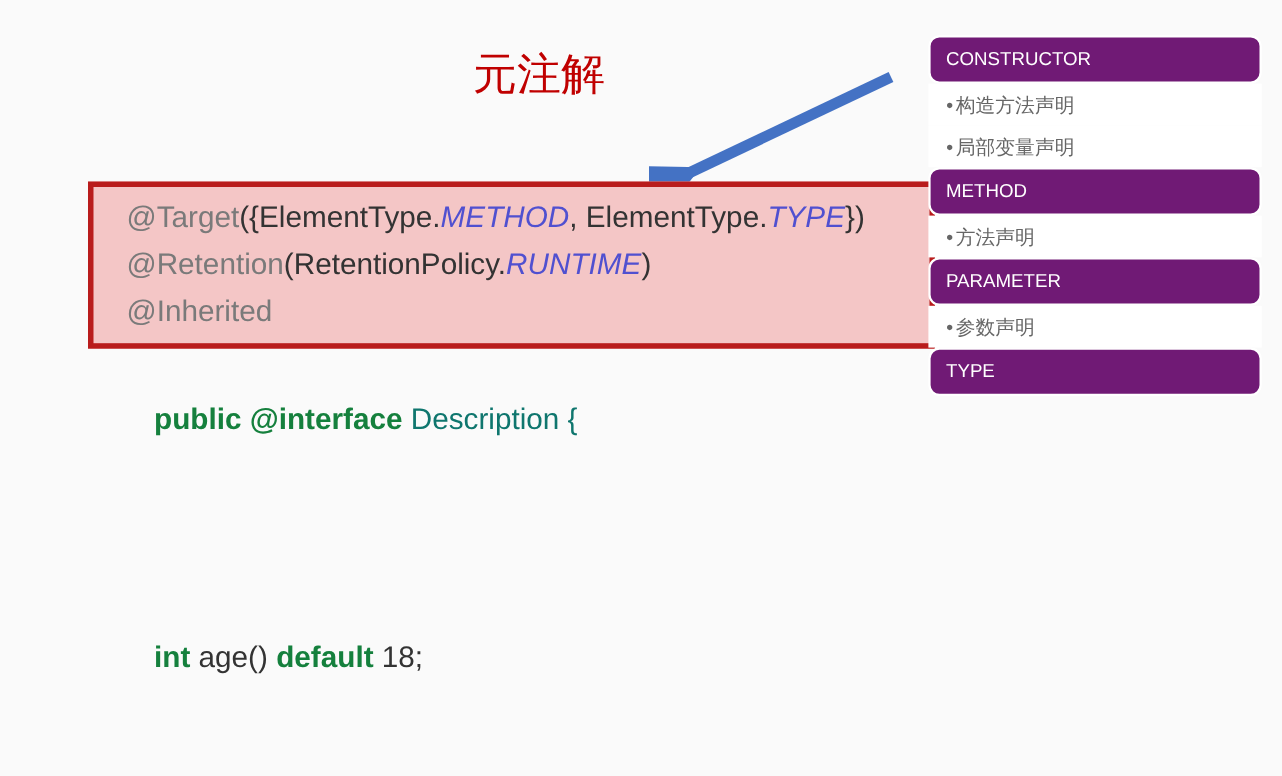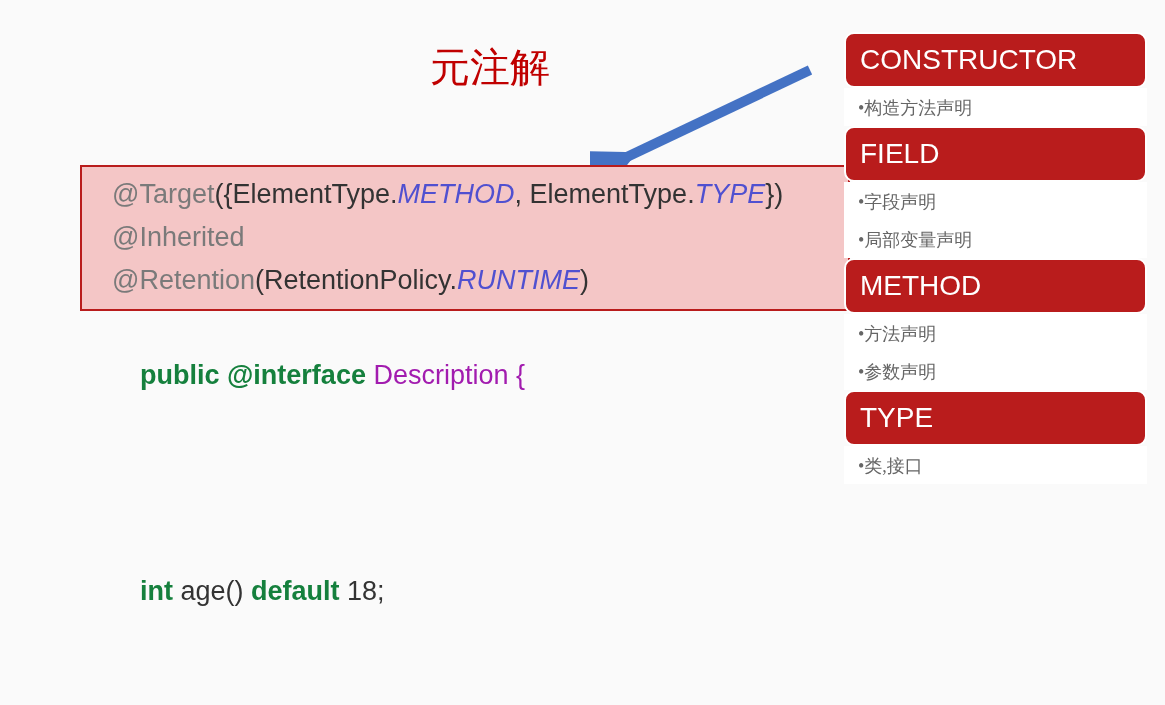--- a/index.html
+++ b/index.html
@@ -30,57 +30,57 @@
     .code-area {
       position: absolute;
       top: 165px;
       left: 90px;
       width: 760px;
       font-size: 27px;
       line-height: 1.6;
     }
     .highlight-box {
       background: #f4c6c6;
-      border: 2px solid #b91c1c;
+      border: 5px solid #b91c1c;
       padding: 6px 20px 6px 30px;
       margin-left: -10px;
     }
     .code-line {
       white-space: pre;
       padding-left: 20px;
     }
     .kw-anno { color: #7a7a7a; }
     .kw-purple { color: #15803d; font-weight: bold; }
     .kw-italic { color: #5050d0; font-style: italic; }
     .kw-dark { color: #333; }
-    .kw-type { color: #a21caf; }
+    .kw-type { color: #0f766e; }
     .sidebar {
       position: absolute;
       top: 32px;
       right: 18px;
       width: 303px;
     }
     .side-item {
       margin-bottom: 0;
     }
     .side-header {
-      background: #b91c1c;
+      background: #701a75;
       color: white;
-      font-size: 28px;
+      font-size: 17px;
       padding: 10px 14px;
       border-radius: 10px;
       border: 2px solid white;
       font-family: "Segoe UI", Arial, sans-serif;
     }
     .side-desc {
       background: white;
       color: #666;
       font-size: 18px;
       padding: 8px 14px 6px 14px;
-      font-family: Liberation Serif, serif;
+      font-family: Liberation Mono, monospace;
     }
     .side-desc::before { content: "•"; }
   </style>
 </head>
 <body>
 
 <div class="title">元注解</div>
 
 <svg class="arrow" viewBox="0 0 230 120">
   <defs>
@@ -89,53 +89,49 @@
     </marker>
   </defs>
   <line x1="220" y1="10" x2="20" y2="105" stroke="#4472c4" stroke-width="10" marker-end="url(#ah)"></line>
 </svg>
 
 <div class="code-area">
   <div class="highlight-box">
     <div>
       <span class="kw-anno">@Target</span><span class="kw-dark">({ElementType.</span><span class="kw-italic">METHOD</span><span class="kw-dark">, ElementType.</span><span class="kw-italic">TYPE</span><span class="kw-dark">})</span>
     </div>
-    <div><span class="kw-anno">@Inherited</span></div>
     <div>
       <span class="kw-anno">@Retention</span><span class="kw-dark">(RetentionPolicy.</span><span class="kw-italic">RUNTIME</span><span class="kw-dark">)</span>
     </div>
+    <div><span class="kw-anno">@Inherited</span></div>
   </div>
   <div class="code-line">
     <span class="kw-purple">public</span><span> </span><span class="kw-purple">@interface</span><span class="kw-type"> Description {</span>
   </div>
   <div class="code-line">&nbsp;</div>
   <div class="code-line">&nbsp;</div>
   <div class="code-line">&nbsp;</div>
   <div class="code-line">    <span class="kw-purple">int</span><span class="kw-dark"> age() </span><span class="kw-purple">default</span><span class="kw-dark"> 18;</span></div>
 
 </div>
 
 <div class="sidebar">
   <div class="side-item">
     <div class="side-header">CONSTRUCTOR</div>
     <div class="side-desc">构造方法声明</div>
   </div>
   <div class="side-item">
-    <div class="side-header">FIELD</div>
-    <div class="side-desc">字段声明</div>
-  </div>
-  <div class="side-item">
     <div class="side-desc">局部变量声明</div>
   </div>
   <div class="side-item">
     <div class="side-header">METHOD</div>
     <div class="side-desc">方法声明</div>
   </div>
   <div class="side-item">
   </div>
   <div class="side-item">
+    <div class="side-header">PARAMETER</div>
     <div class="side-desc">参数声明</div>
   </div>
   <div class="side-item">
     <div class="side-header">TYPE</div>
-    <div class="side-desc">类,接口</div>
   </div>
 </div>
 
 </body></html>

